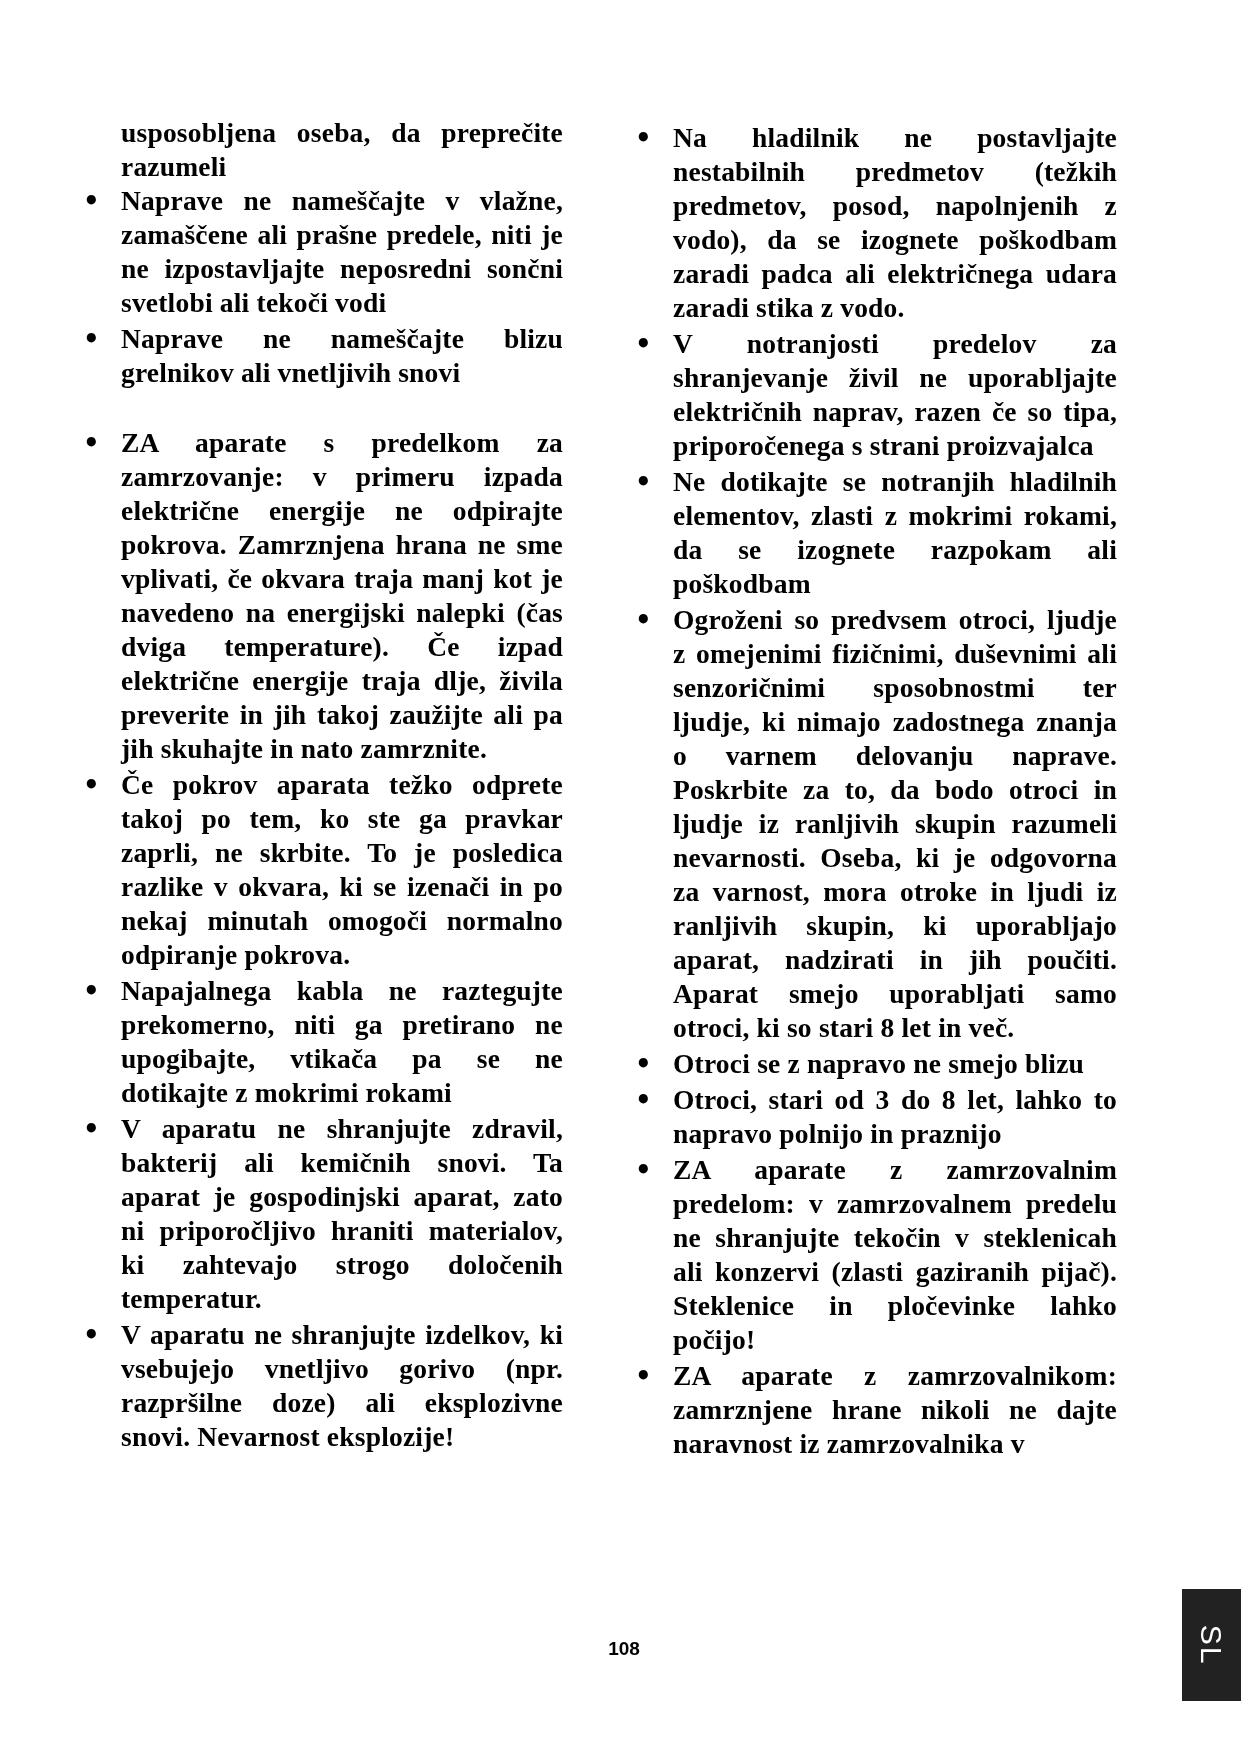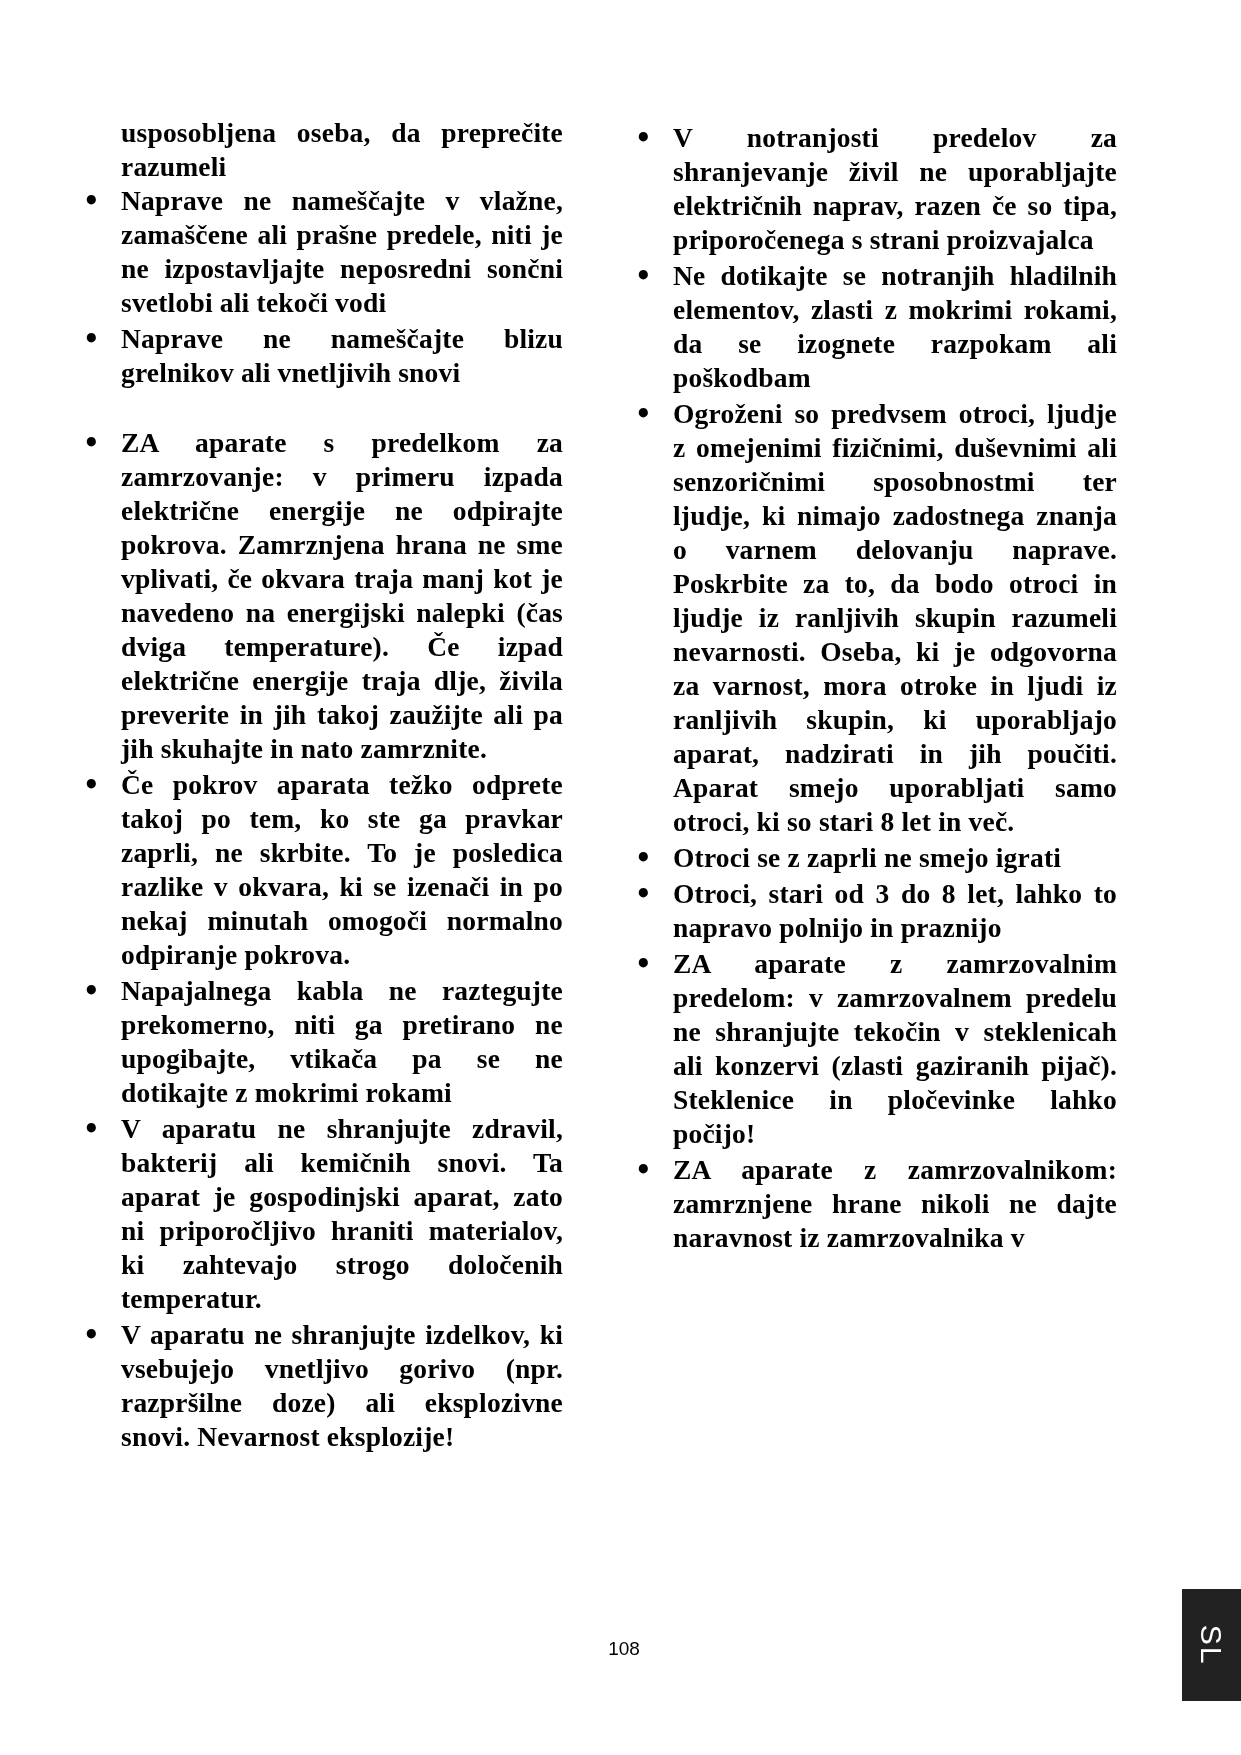--- a/index.html
+++ b/index.html
@@ -19,21 +19,21 @@
     .cont { margin: 0; }
     ul.bullets { list-style: none; margin: 0; padding: 0; }
     ul.bullets li { position: relative; margin: 0 0 2px 0; }
     ul.bullets li::before {
       content: "\2022"; position: absolute; left: -38px; top: 0;
       font-family: "DejaVu Sans", sans-serif; font-size: 26px;
     }
     .gap { height: 34px; }
     #page-number {
       position: absolute; left: 604px; top: 1638px; width: 40px; text-align: center;
-      font-family: "Liberation Sans", sans-serif; font-size: 19px; font-weight: normal;
+      font-family: "Liberation Sans", sans-serif; font-size: 19px; font-weight: bold;
     }
     #lang-tab {
       position: absolute; left: 1182px; top: 1589px; width: 59px; height: 112px;
       background: #222222; color: #ffffff;
       display: flex; align-items: center; justify-content: center;
     }
     #lang-tab span {
       display: inline-block; transform: rotate(90deg);
       font-family: "Liberation Sans", sans-serif; font-size: 30px; letter-spacing: 2px;
     }
@@ -50,24 +50,25 @@
     <li>ZA aparate s predelkom za zamrzovanje: v primeru izpada električne energije ne odpirajte pokrova. Zamrznjena hrana ne sme vplivati, če okvara traja manj kot je navedeno na energijski nalepki (čas dviga temperature). Če izpad električne energije traja dlje, živila preverite in jih takoj zaužijte ali pa jih skuhajte in nato zamrznite.</li>
     <li>Če pokrov aparata težko odprete takoj po tem, ko ste ga pravkar zaprli, ne skrbite. To je posledica razlike v okvara, ki se izenači in po nekaj minutah omogoči normalno odpiranje pokrova.</li>
     <li>Napajalnega kabla ne raztegujte prekomerno, niti ga pretirano ne upogibajte, vtikača pa se ne dotikajte z mokrimi rokami</li>
     <li>V aparatu ne shranjujte zdravil, bakterij ali kemičnih snovi. Ta aparat je gospodinjski aparat, zato ni priporočljivo hraniti materialov, ki zahtevajo strogo določenih temperatur.</li>
     <li>V aparatu ne shranjujte izdelkov, ki vsebujejo vnetljivo gorivo (npr. razpršilne doze) ali eksplozivne snovi. Nevarnost eksplozije!</li>
   </ul>
 </div>
 
 <div id="col-right" class="col">
   <ul class="bullets">
+    <li>Na hladilnik ne postavljajte nestabilnih predmetov (težkih predmetov, posod, napolnjenih z vodo), da se izognete poškodbam zaradi padca ali električnega udara zaradi stika z vodo.</li>
     <li>V notranjosti predelov za shranjevanje živil ne uporabljajte električnih naprav, razen če so tipa, priporočenega s strani proizvajalca</li>
     <li>Ne dotikajte se notranjih hladilnih elementov, zlasti z mokrimi rokami, da se izognete razpokam ali poškodbam</li>
     <li>Ogroženi so predvsem otroci, ljudje z omejenimi fizičnimi, duševnimi ali senzoričnimi sposobnostmi ter ljudje, ki nimajo zadostnega znanja o varnem delovanju naprave. Poskrbite za to, da bodo otroci in ljudje iz ranljivih skupin razumeli nevarnosti. Oseba, ki je odgovorna za varnost, mora otroke in ljudi iz ranljivih skupin, ki uporabljajo aparat, nadzirati in jih poučiti. Aparat smejo uporabljati samo otroci, ki so stari 8 let in več.</li>
-    <li>Otroci se z zaprli ne smejo igrati</li>
+    <li>Otroci se z napravo ne smejo blizu</li>
     <li>Otroci, stari od 3 do 8 let, lahko to napravo polnijo in praznijo</li>
     <li>ZA aparate z zamrzovalnim predelom: v zamrzovalnem predelu ne shranjujte tekočin v steklenicah ali konzervi (zlasti gaziranih pijač). Steklenice in pločevinke lahko počijo!</li>
     <li>ZA aparate z zamrzovalnikom: zamrznjene hrane nikoli ne dajte naravnost iz zamrzovalnika v</li>
   </ul>
 </div>
 
 <div id="page-number">108</div>
 
 <div id="lang-tab">
   <span>SL</span>

